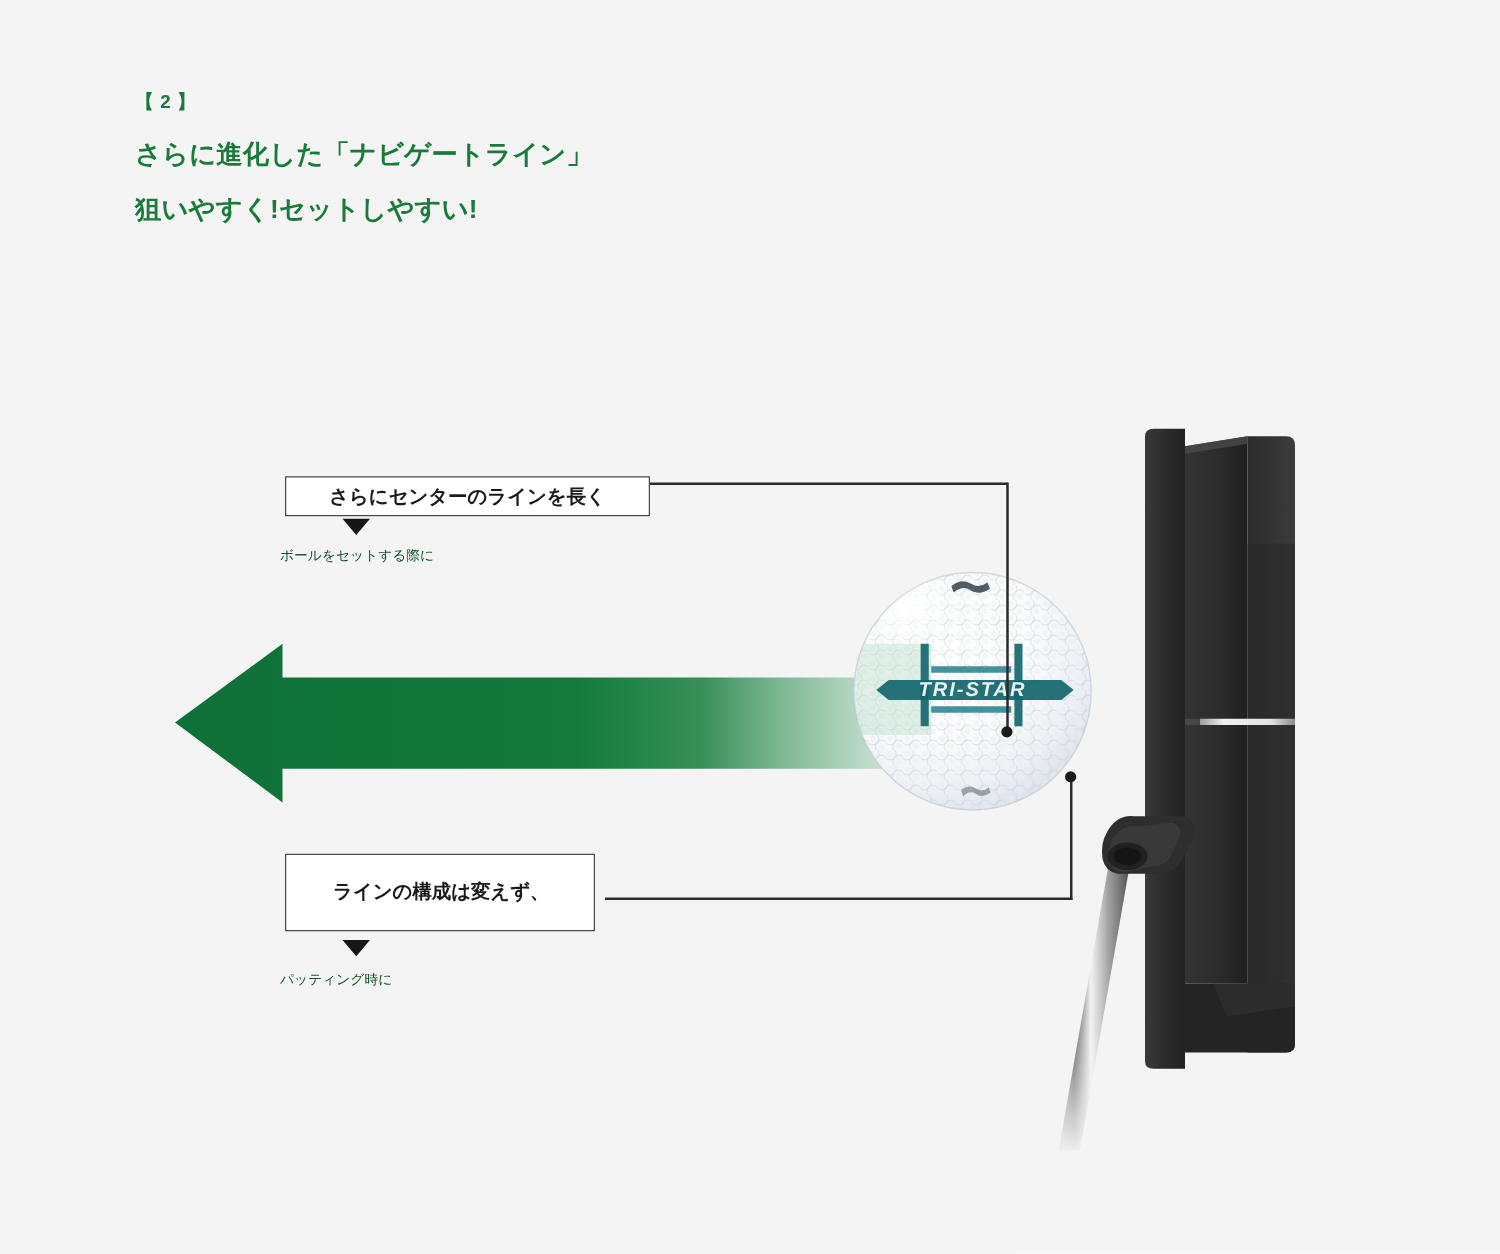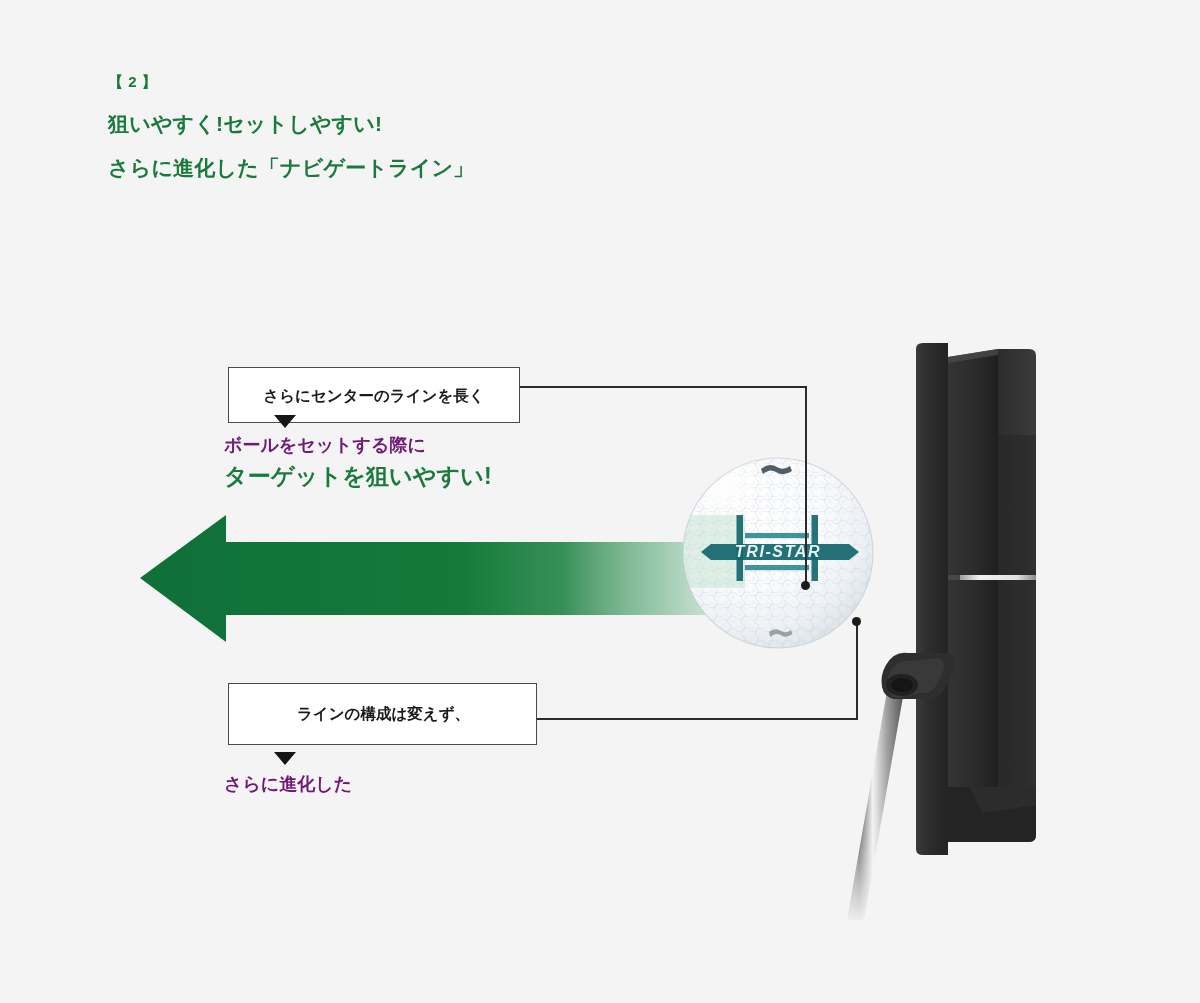--- a/index.html
+++ b/index.html
@@ -84,29 +84,29 @@
     justify-content: center;
     color: #1a1a1a;
     font-weight: bold;
     font-size: 16px;
     line-height: 25px;
     text-align: center;
     padding: 4px 10px;
   }
   #callout-top {
     left: 228px;
-    top: 367px;
+    top: 381px;
     width: 292px;
-    height: 56px;
+    height: 32px;
     font-size: 15.5px;
   }
   #callout-bottom {
     left: 228px;
     top: 683px;
-    width: 309px;
+    width: 248px;
     height: 62px;
     font-size: 15.5px;
     line-height: 26px;
     padding-left: 12px;
   }
 
   
   .tri-down {
     position: absolute;
     width: 0;
@@ -117,23 +117,23 @@
   }
   #tri-top { left: 274px; top: 415px; }
   #tri-bottom { left: 274px; top: 752px; }
 
   
   .anno {
     position: absolute;
     white-space: nowrap;
   }
   .anno .sub {
-    color: #701a75;
-    font-size: 18px;
-    font-weight: bold;
+    color: #14532d;
+    font-size: 11px;
+    font-weight: normal;
     line-height: 27px;
   }
   .anno .emph {
     color: #1a7a3c;
     font-size: 23px;
     font-weight: bold;
     line-height: 34px;
     letter-spacing: 0.2px;
   }
   #anno-top { left: 224px; top: 432px; }
@@ -157,22 +157,22 @@
     height: 590px;
   }
 </style>
 </head>
 <body>
 
 <div id="page">
 
   <div id="header-block">
     <div class="hdr-index">【 2 】</div>
+    <div class="hdr-line">さらに進化した「ナビゲートライン」</div>
     <div class="hdr-line">狙いやすく!セットしやすい!</div>
-    <div class="hdr-line">さらに進化した「ナビゲートライン」</div>
   </div>
 
   <div id="figure">
 
     <svg id="green-arrow" viewBox="0 0 640 130">
       <defs>
         <linearGradient id="arrowFade" x1="0" y1="0" x2="1" y2="0">
           <stop offset="0" stop-color="#0f7038"></stop>
           <stop offset="0.50" stop-color="#137a3b"></stop>
           <stop offset="0.66" stop-color="#2d8a4f" stop-opacity="0.95"></stop>
@@ -313,25 +313,24 @@
     <div class="leader" style="left:484px; top:718px; width:374px; height:2px;"></div>
     <div class="leader" style="left:856px; top:621px; width:2px; height:99px;"></div>
     <div class="leader-dot" style="left:852px; top:617px;"></div>
 
     <div class="callout-box" id="callout-top">
       <span>さらにセンターのラインを長く</span>
     </div>
     <div class="tri-down" id="tri-top"></div>
     <div class="anno" id="anno-top">
       <div class="sub">ボールをセットする際に</div>
-      <div class="emph">ターゲットを狙いやすい!</div>
     </div>
 
     <div class="callout-box" id="callout-bottom">
       <span>ラインの構成は変えず、</span>
     </div>
     <div class="tri-down" id="tri-bottom"></div>
     <div class="anno" id="anno-bottom">
-      <div class="sub">さらに進化した</div>
+      <div class="sub">パッティング時に</div>
     </div>
 
   </div>
 </div>
 
 </body></html>

